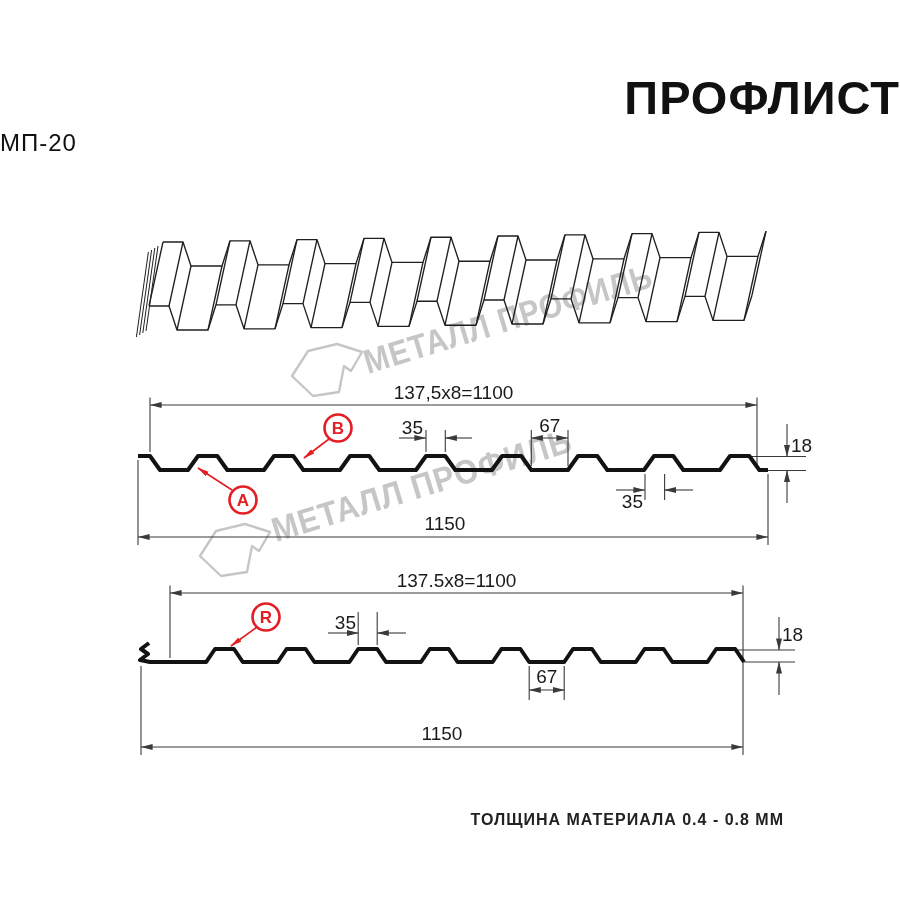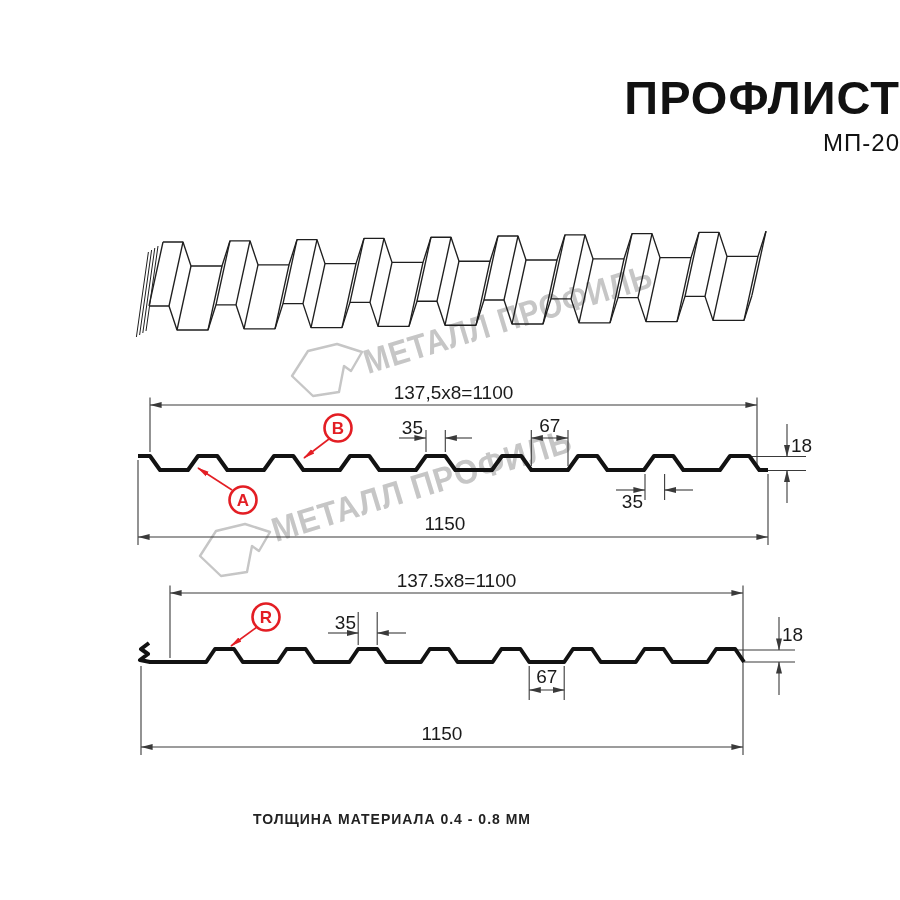--- a/index.html
+++ b/index.html
@@ -5,26 +5,26 @@
   html,body{margin:0;padding:0;}
   body{
     width:900px;height:900px;background:#ffffff;position:relative;overflow:hidden;
     font-family:"Liberation Sans", sans-serif;
   }
   .title{
     position:absolute;top:74px;left:0;width:900px;text-align:right;
     font-size:47px;font-weight:800;letter-spacing:1px;color:#111;line-height:1;
   }
   .subtitle{
-    position:absolute;top:131px;left:0;width:900px;text-align:right;
+    position:absolute;top:131px;left:0;width:900px;text-align:left;
     font-size:24px;font-weight:500;letter-spacing:1px;color:#111;line-height:1;
   }
   .footer{
-    position:absolute;top:812px;left:0;width:784px;text-align:center;
-    font-size:14px;font-weight:700;letter-spacing:1px;color:#222;line-height:1;
+    position:absolute;top:812px;left:0;width:784px;text-align:right;
+    font-size:16px;font-weight:700;letter-spacing:1px;color:#222;line-height:1;
   }
   svg{position:absolute;top:0;left:0;}
   .w{fill:none;stroke:#1f1f1f;stroke-width:1.35;stroke-linejoin:round;}
   .wh{fill:none;stroke:#1f1f1f;stroke-width:1;}
   .p{fill:none;stroke:#121212;stroke-width:4;stroke-linejoin:round;}
   .d{fill:none;stroke:#3a3a3a;stroke-width:1.1;}
   .t{font-family:"Liberation Sans",sans-serif;font-size:19px;fill:#1a1a1a;}
   .wmt{font-family:"Liberation Sans",sans-serif;font-weight:700;fill:#c6c6c6;letter-spacing:1px;}
   .wmp{fill:none;stroke:#c6c6c6;stroke-width:2.4;stroke-linejoin:round;}
   .lc{fill:#ffffff;stroke:#e31e24;stroke-width:2.6;}

